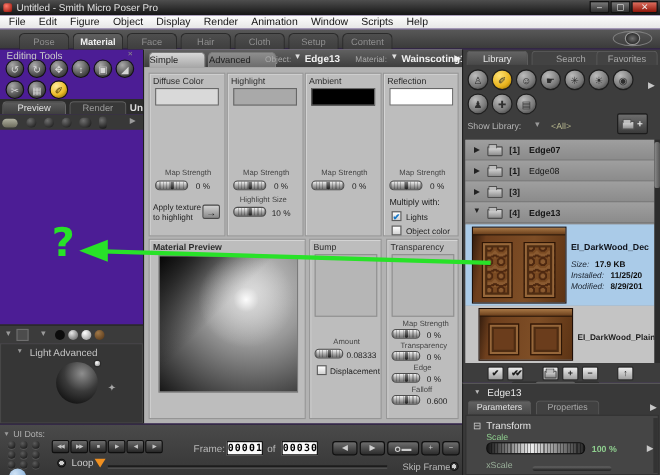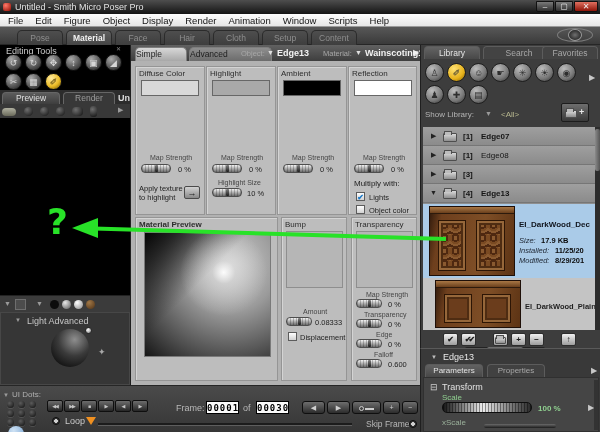--- a/index.html
+++ b/index.html
@@ -1,17 +1,17 @@
 <!DOCTYPE html>
 <html><head>
 <meta charset="utf-8">
 <style>
   *{margin:0;padding:0;box-sizing:border-box}
   body{background:#222;font-family:"Liberation Sans",sans-serif}
-  .app{position:relative;width:600px;height:432px;background:#000000;overflow:hidden;color:#ccc;font-size:9px}
+  .app{position:relative;width:600px;height:432px;background:#4c1d95;overflow:hidden;color:#ccc;font-size:9px}
   .abs{position:absolute}
   .txt{white-space:nowrap}
 
   
   .titlebar{position:absolute;left:0;top:0;width:600px;height:14px;background:linear-gradient(#4e4e4e,#141414);display:flex;align-items:center;padding-left:3px}
   .app-icon{width:8px;height:8px;border-radius:2px;background:radial-gradient(circle at 35% 30%,#ff7a6a,#8d0a00);margin-right:4px}
   .titlebar .t{font-size:9px;color:#e2e2e2}
   .win-btn{position:absolute;top:1px;height:11px;font-size:8px;line-height:10px;text-align:center;color:#eee;background:linear-gradient(#7a7a7a,#2e2e2e);border:1px solid #111;border-radius:0 0 2px 2px}
   .win-btn.close{background:linear-gradient(#e07060,#8d1408)}
   .menubar{position:absolute;left:0;top:14px;width:600px;height:13px;background:linear-gradient(#fdfdfd,#e6e6e6);display:flex;align-items:center;padding-left:2px;border-bottom:1px solid #9a9a9a}
@@ -182,21 +182,21 @@
     <span class="abs" style="left:14px;top:4px;font-size:6px;color:#9a9a9a">▼</span>
     <span class="abs txt" style="left:26px;top:3px;color:#c6c6c6">Light Advanced</span>
     <div class="light-ball"></div>
     <div class="light-dot"></div>
     <span class="abs" style="left:97px;top:34px;font-size:9px;color:#a8a8a8">✦</span>
   </div>
 
   <div class="mat-panel">
     <div class="mat-header">
       <div class="mat-tab" style="left:4px;width:52px;background:linear-gradient(#d8d8d8,#a8a8a8)">Simple</div>
-      <div class="mat-tab" style="left:58px;width:83px;background:linear-gradient(#8e8e8e,#6c6c6c)">Advanced</div>
+      <div class="mat-tab" style="left:58px;width:62px;background:linear-gradient(#8e8e8e,#6c6c6c)">Advanced</div>
       <span class="abs txt" style="left:110px;top:4px;font-size:7.5px;color:#a8a8a8">Object:</span>
       <span class="abs" style="left:136px;top:4px;font-size:7px;color:#e0e0e0">▼</span>
       <span class="abs txt" style="left:146px;top:3px;font-weight:bold;color:#f2f2f2">Edge13</span>
       <span class="abs txt" style="left:192px;top:4px;font-size:7.5px;color:#a8a8a8">Material:</span>
       <span class="abs" style="left:224px;top:4px;font-size:7px;color:#e0e0e0">▼</span>
       <span class="abs txt" style="left:234px;top:3px;font-weight:bold;color:#f2f2f2">Wainscoting1</span>
       <span class="abs" style="left:282px;top:3px;font-size:8px;color:#f0f0f0">▶</span>
     </div>
 
     <div class="mat-box" style="left:4px;top:21px;width:70px;height:149px">

